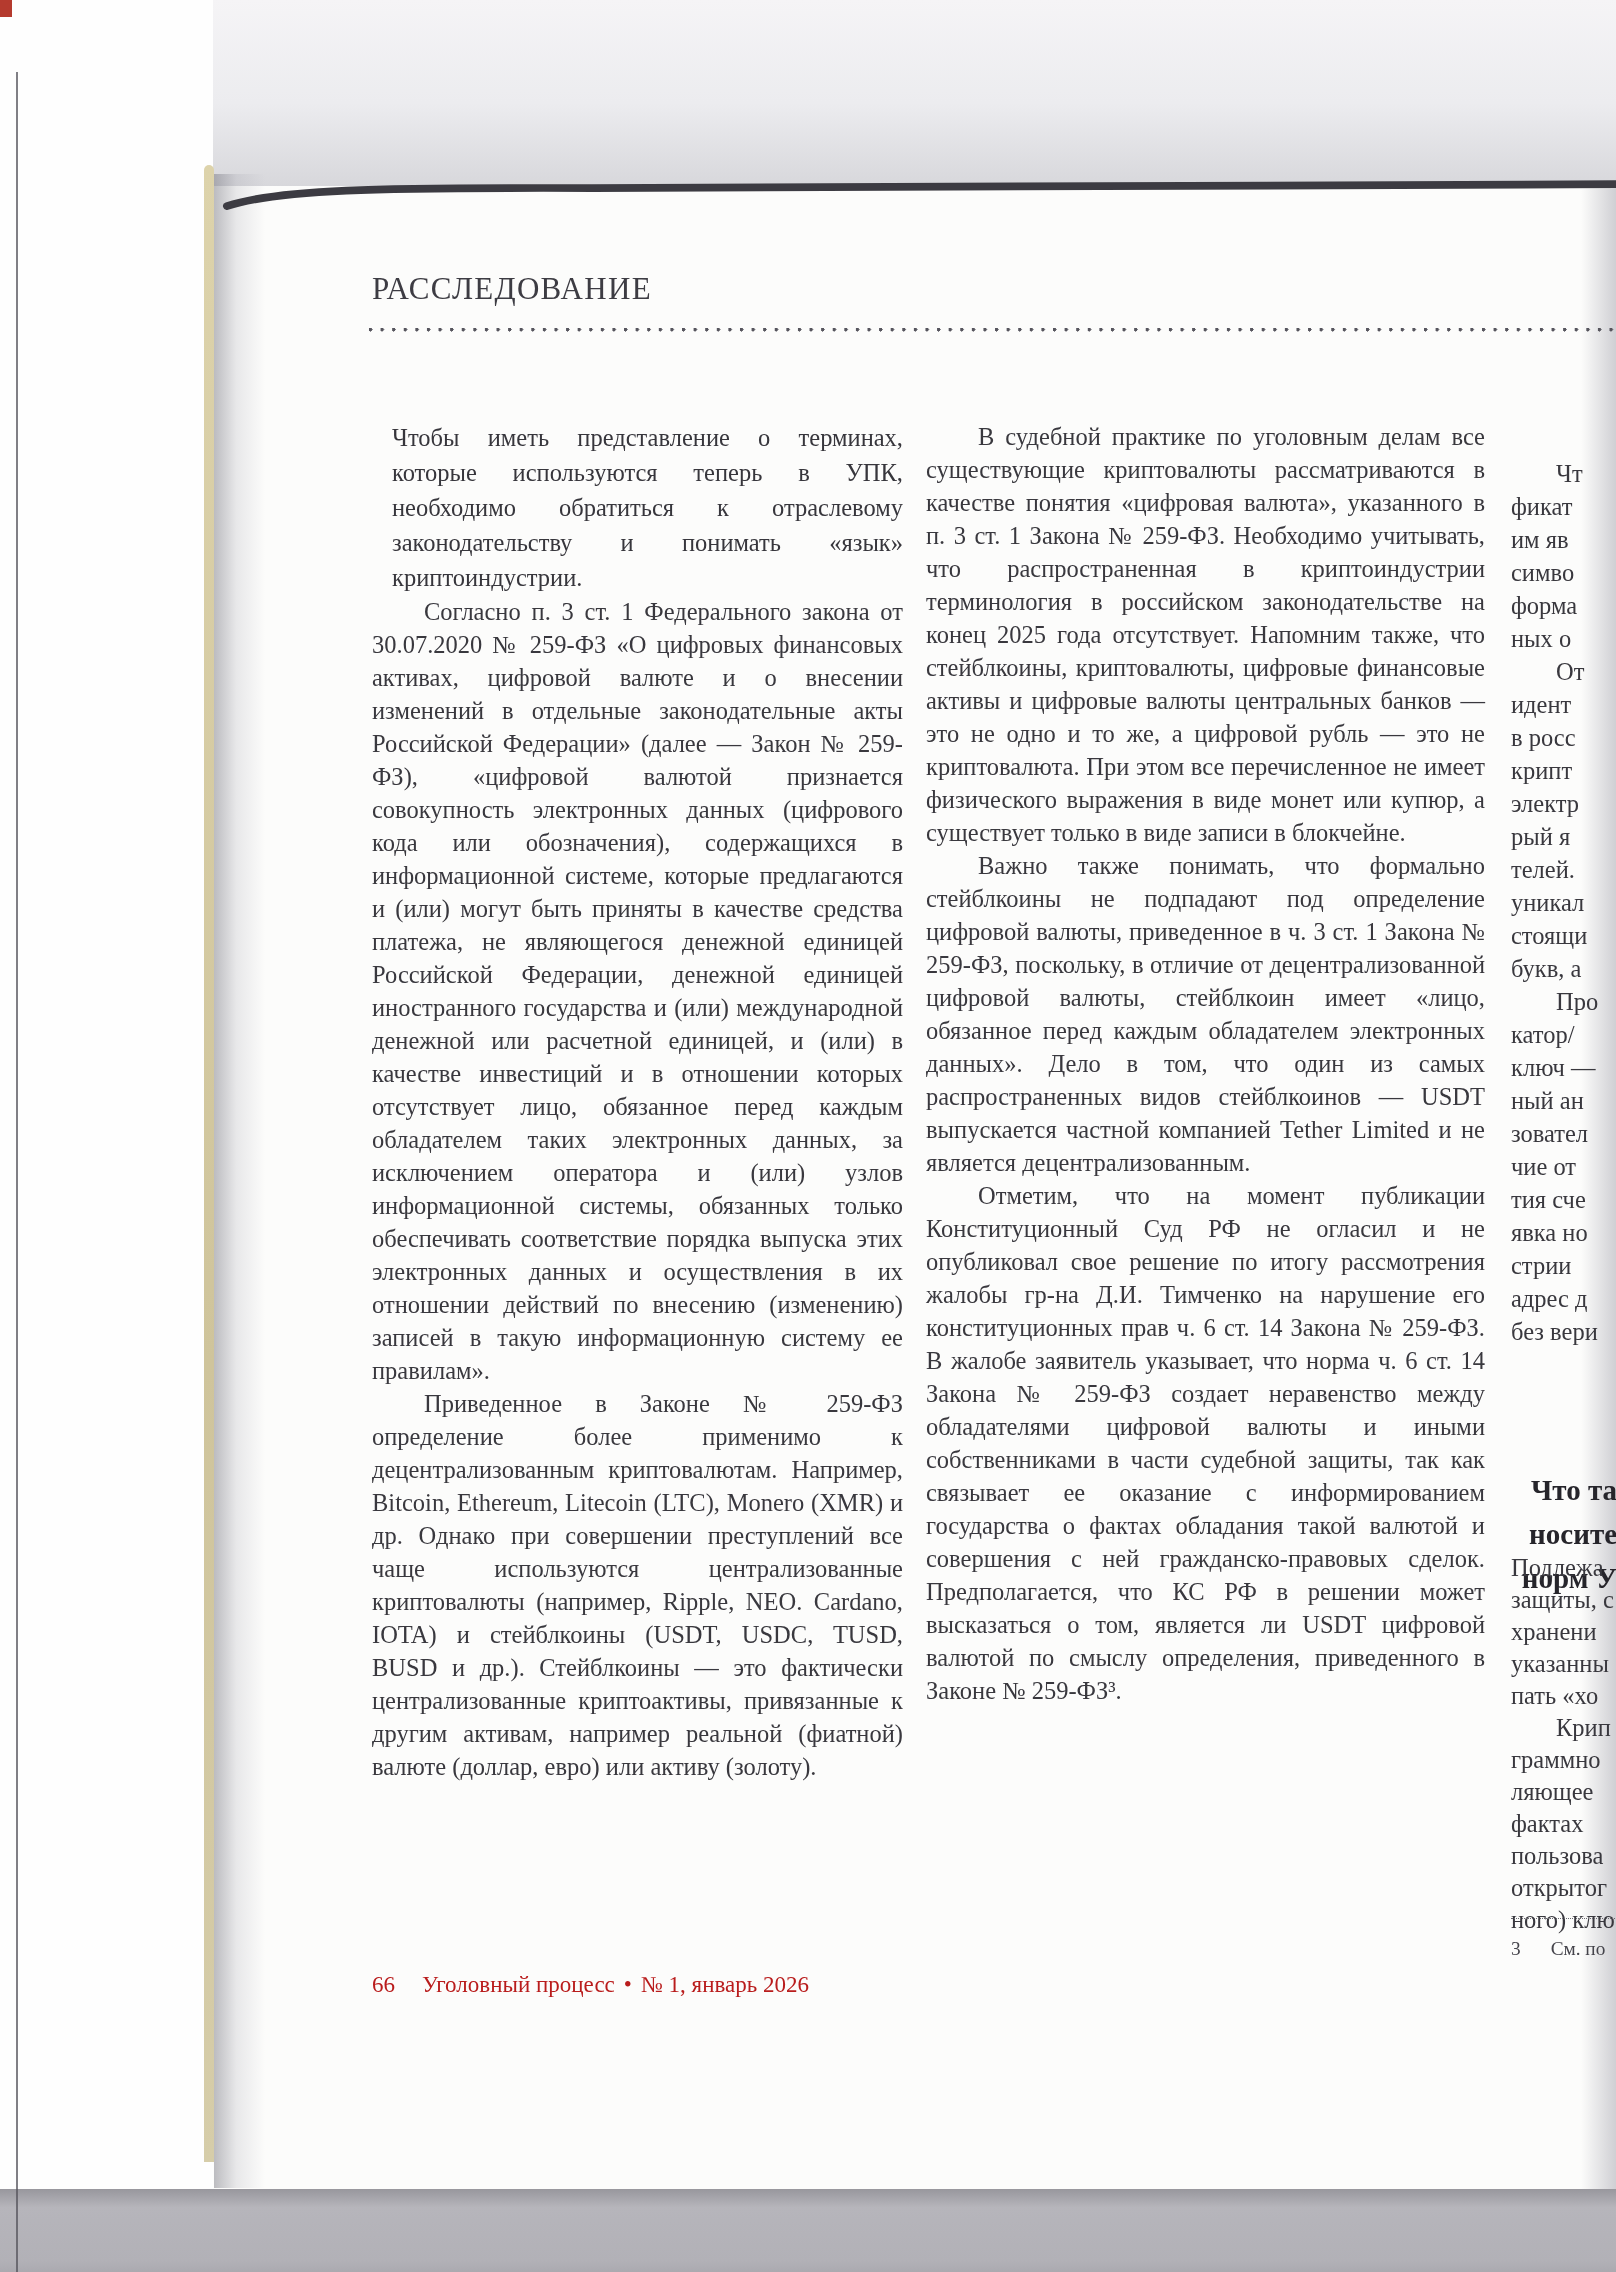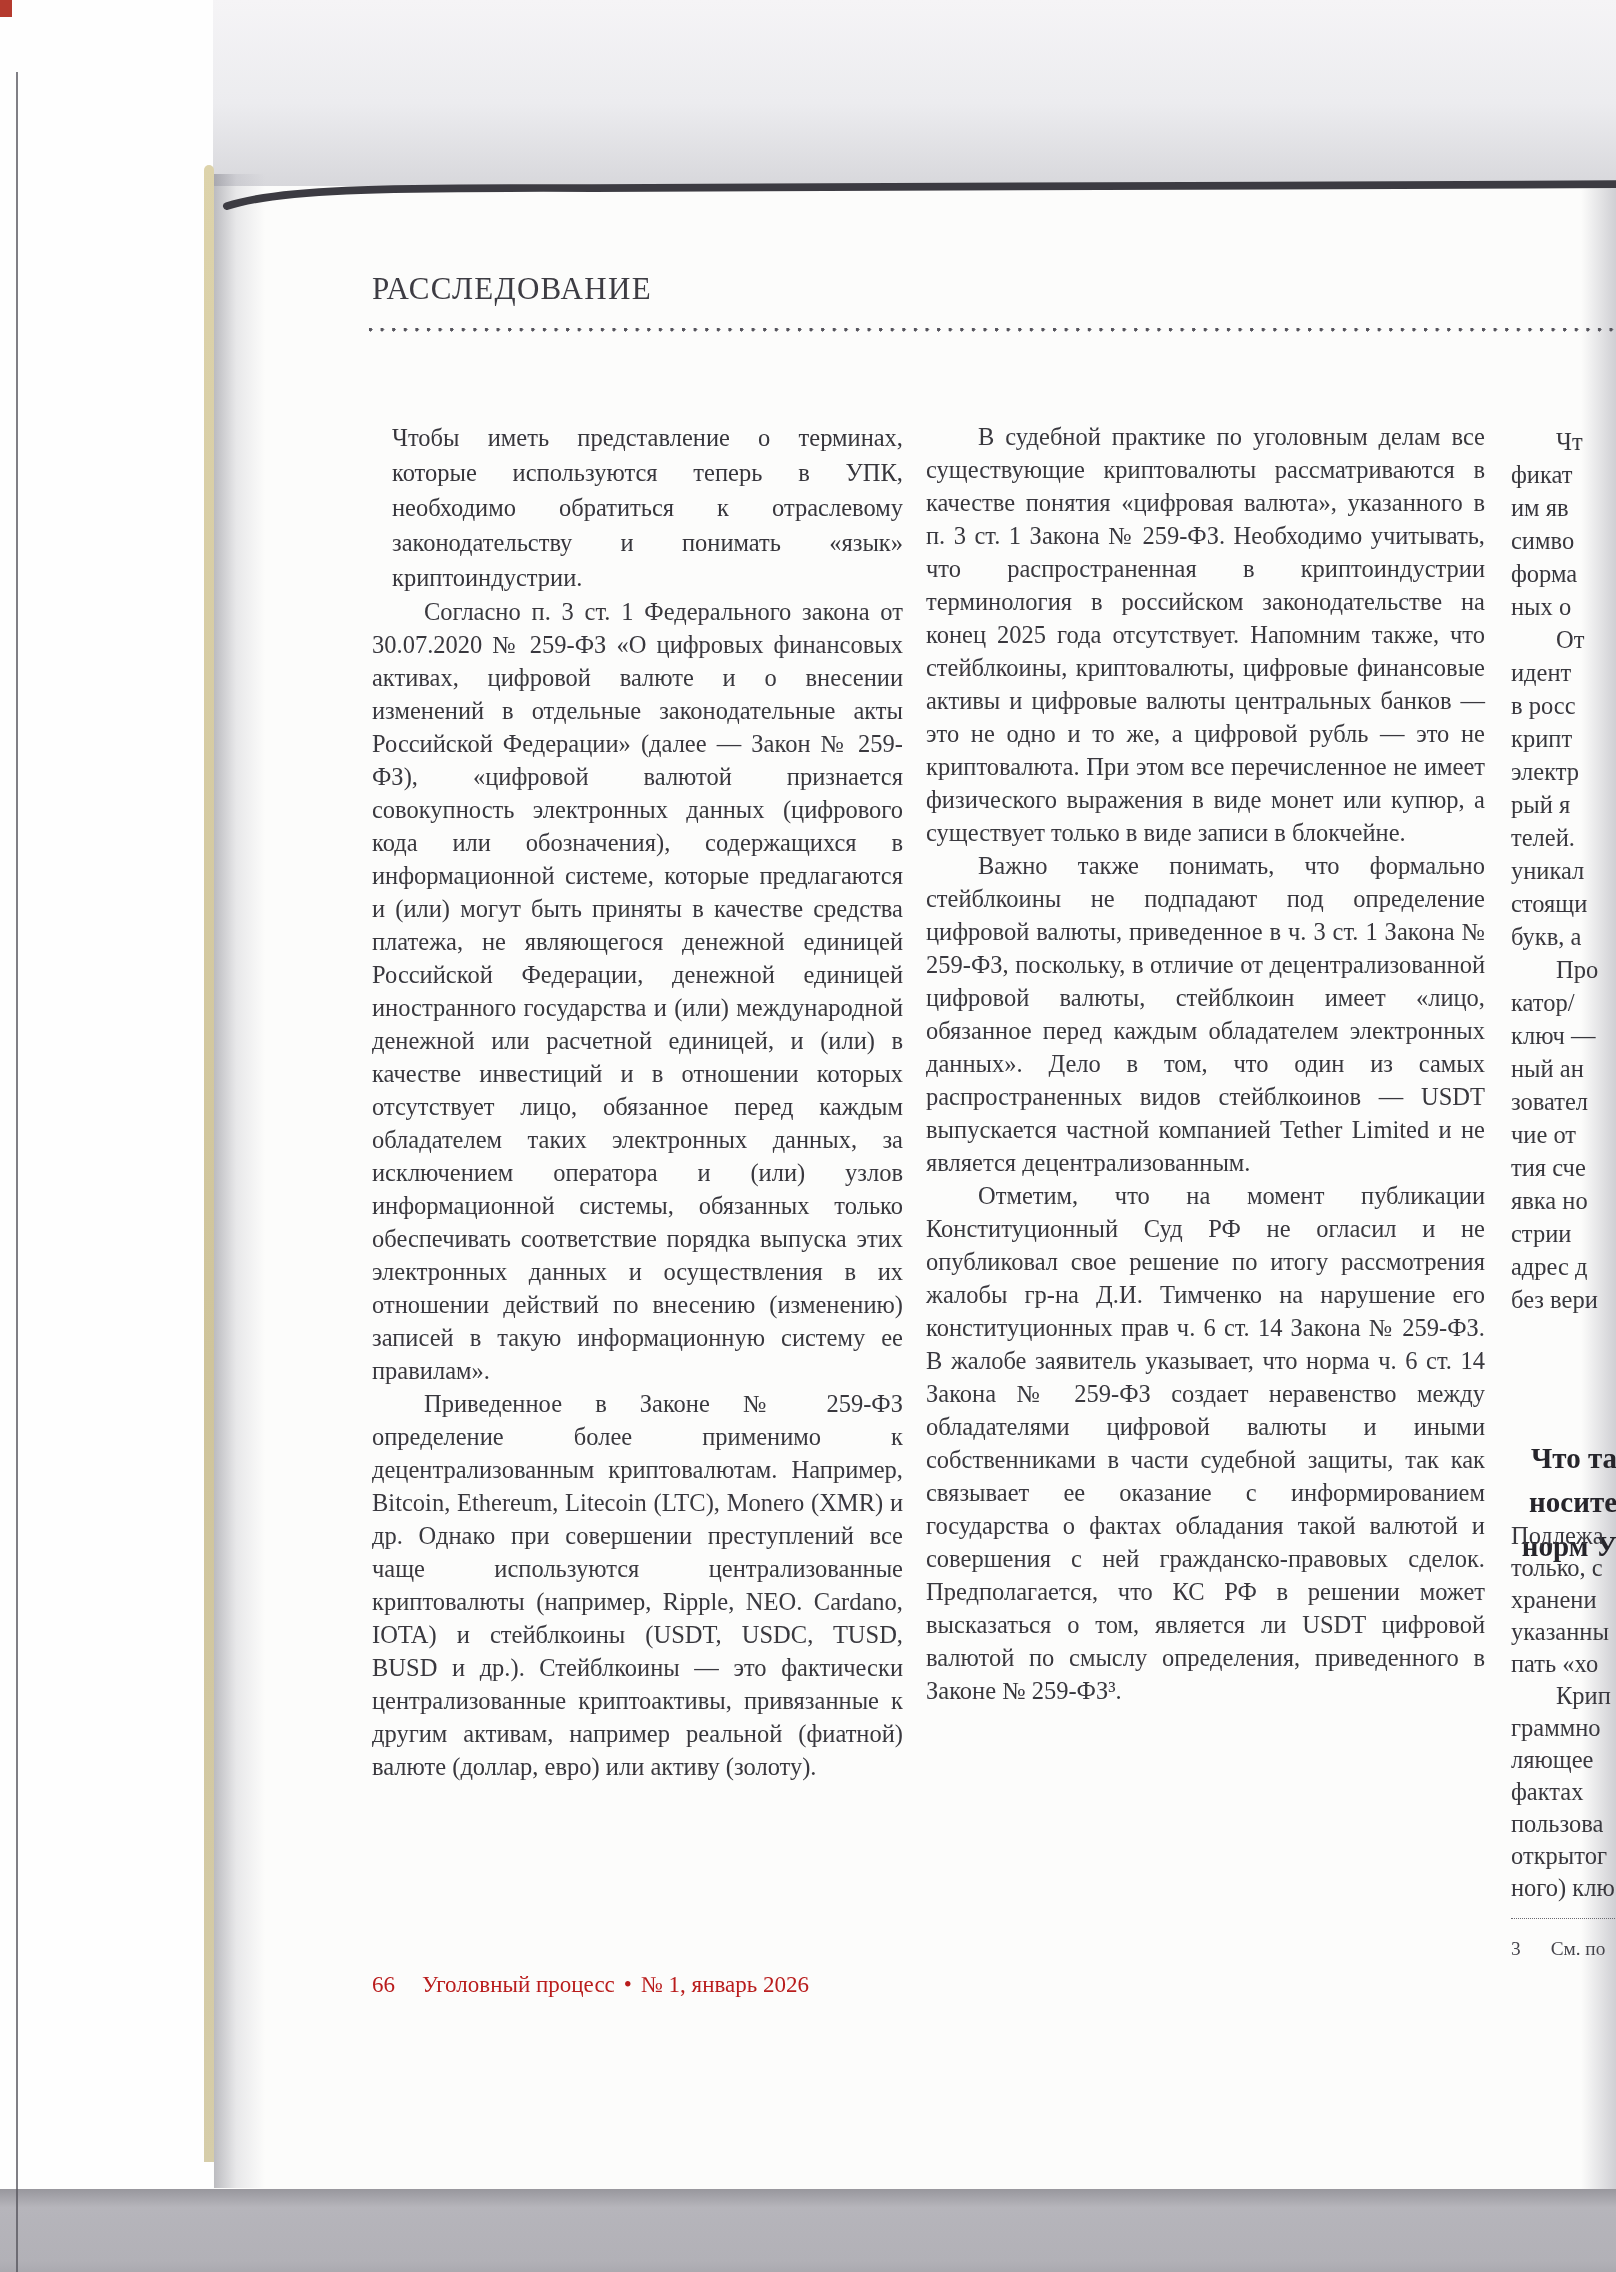--- a/index.html
+++ b/index.html
@@ -29,21 +29,21 @@
             background-image:radial-gradient(circle at 2.6px 2.6px,#56555d 1.7px,rgba(0,0,0,0) 1.9px);
             background-size:11.6px 5.8px;background-repeat:repeat-x;}
   .col{position:absolute;color:#39383e;font-size:24.5px;line-height:33px;text-align:justify;}
   .col p{margin:0;text-indent:52px;hyphens:auto;}
   .col p.lead{text-indent:0;line-height:35px;color:#37363c;margin-left:20px;}
   .col h2{margin:0 0 19.3px 0;font-size:33px;line-height:43px;color:#232228;
           text-align:left;text-indent:0;font-weight:bold;}
   .col-left{left:372px;top:420px;width:531px;}
   .col-mid{left:926px;top:420px;width:559px;}
   .rc{position:absolute;left:1511px;width:106px;overflow:hidden;color:#39383e;
-      font-size:24.5px;line-height:33px;}
+      font-size:24.5px;line-height:33px;margin-top:32px;}
   .rc .ln{white-space:nowrap;}
   .rc .ln.ind{padding-left:45px;}
   .rc-head{top:1436px;font-weight:bold;font-size:29px;line-height:44px;color:#26252b;text-align:right;}
   .rc-a{top:425px;height:915px;}
   .rc-c{top:1520px;line-height:32px;}
   .fn-rule{position:absolute;left:1511px;top:1918px;width:106px;border-top:1.9px dotted #6a6970;}
   .footnote{position:absolute;left:1511px;top:1938px;width:106px;overflow:hidden;
             font-size:19.3px;color:#45444b;white-space:nowrap;}
   .footnote .fn-marker{margin-right:30px;}
   .footer{position:absolute;left:372px;top:1972px;font-size:23px;color:#b91c1c;white-space:nowrap;}
@@ -114,21 +114,21 @@
   </div>
 
   <div class="rc rc-head">
     <div class="ln">Что та</div>
     <div class="ln">носите</div>
     <div class="ln">норм У</div>
   </div>
 
   <div class="rc rc-c">
     <div class="ln">Подлежа</div>
-    <div class="ln">только, с</div>
+    <div class="ln">защиты, с</div>
     <div class="ln">хранени</div>
     <div class="ln">указанны</div>
     <div class="ln">пать «хо</div>
     <div class="ln ind">Крип</div>
     <div class="ln">граммно</div>
     <div class="ln">ляющее</div>
     <div class="ln">фактах</div>
     <div class="ln">пользова</div>
     <div class="ln">открытог</div>
     <div class="ln">ного) клю</div>

